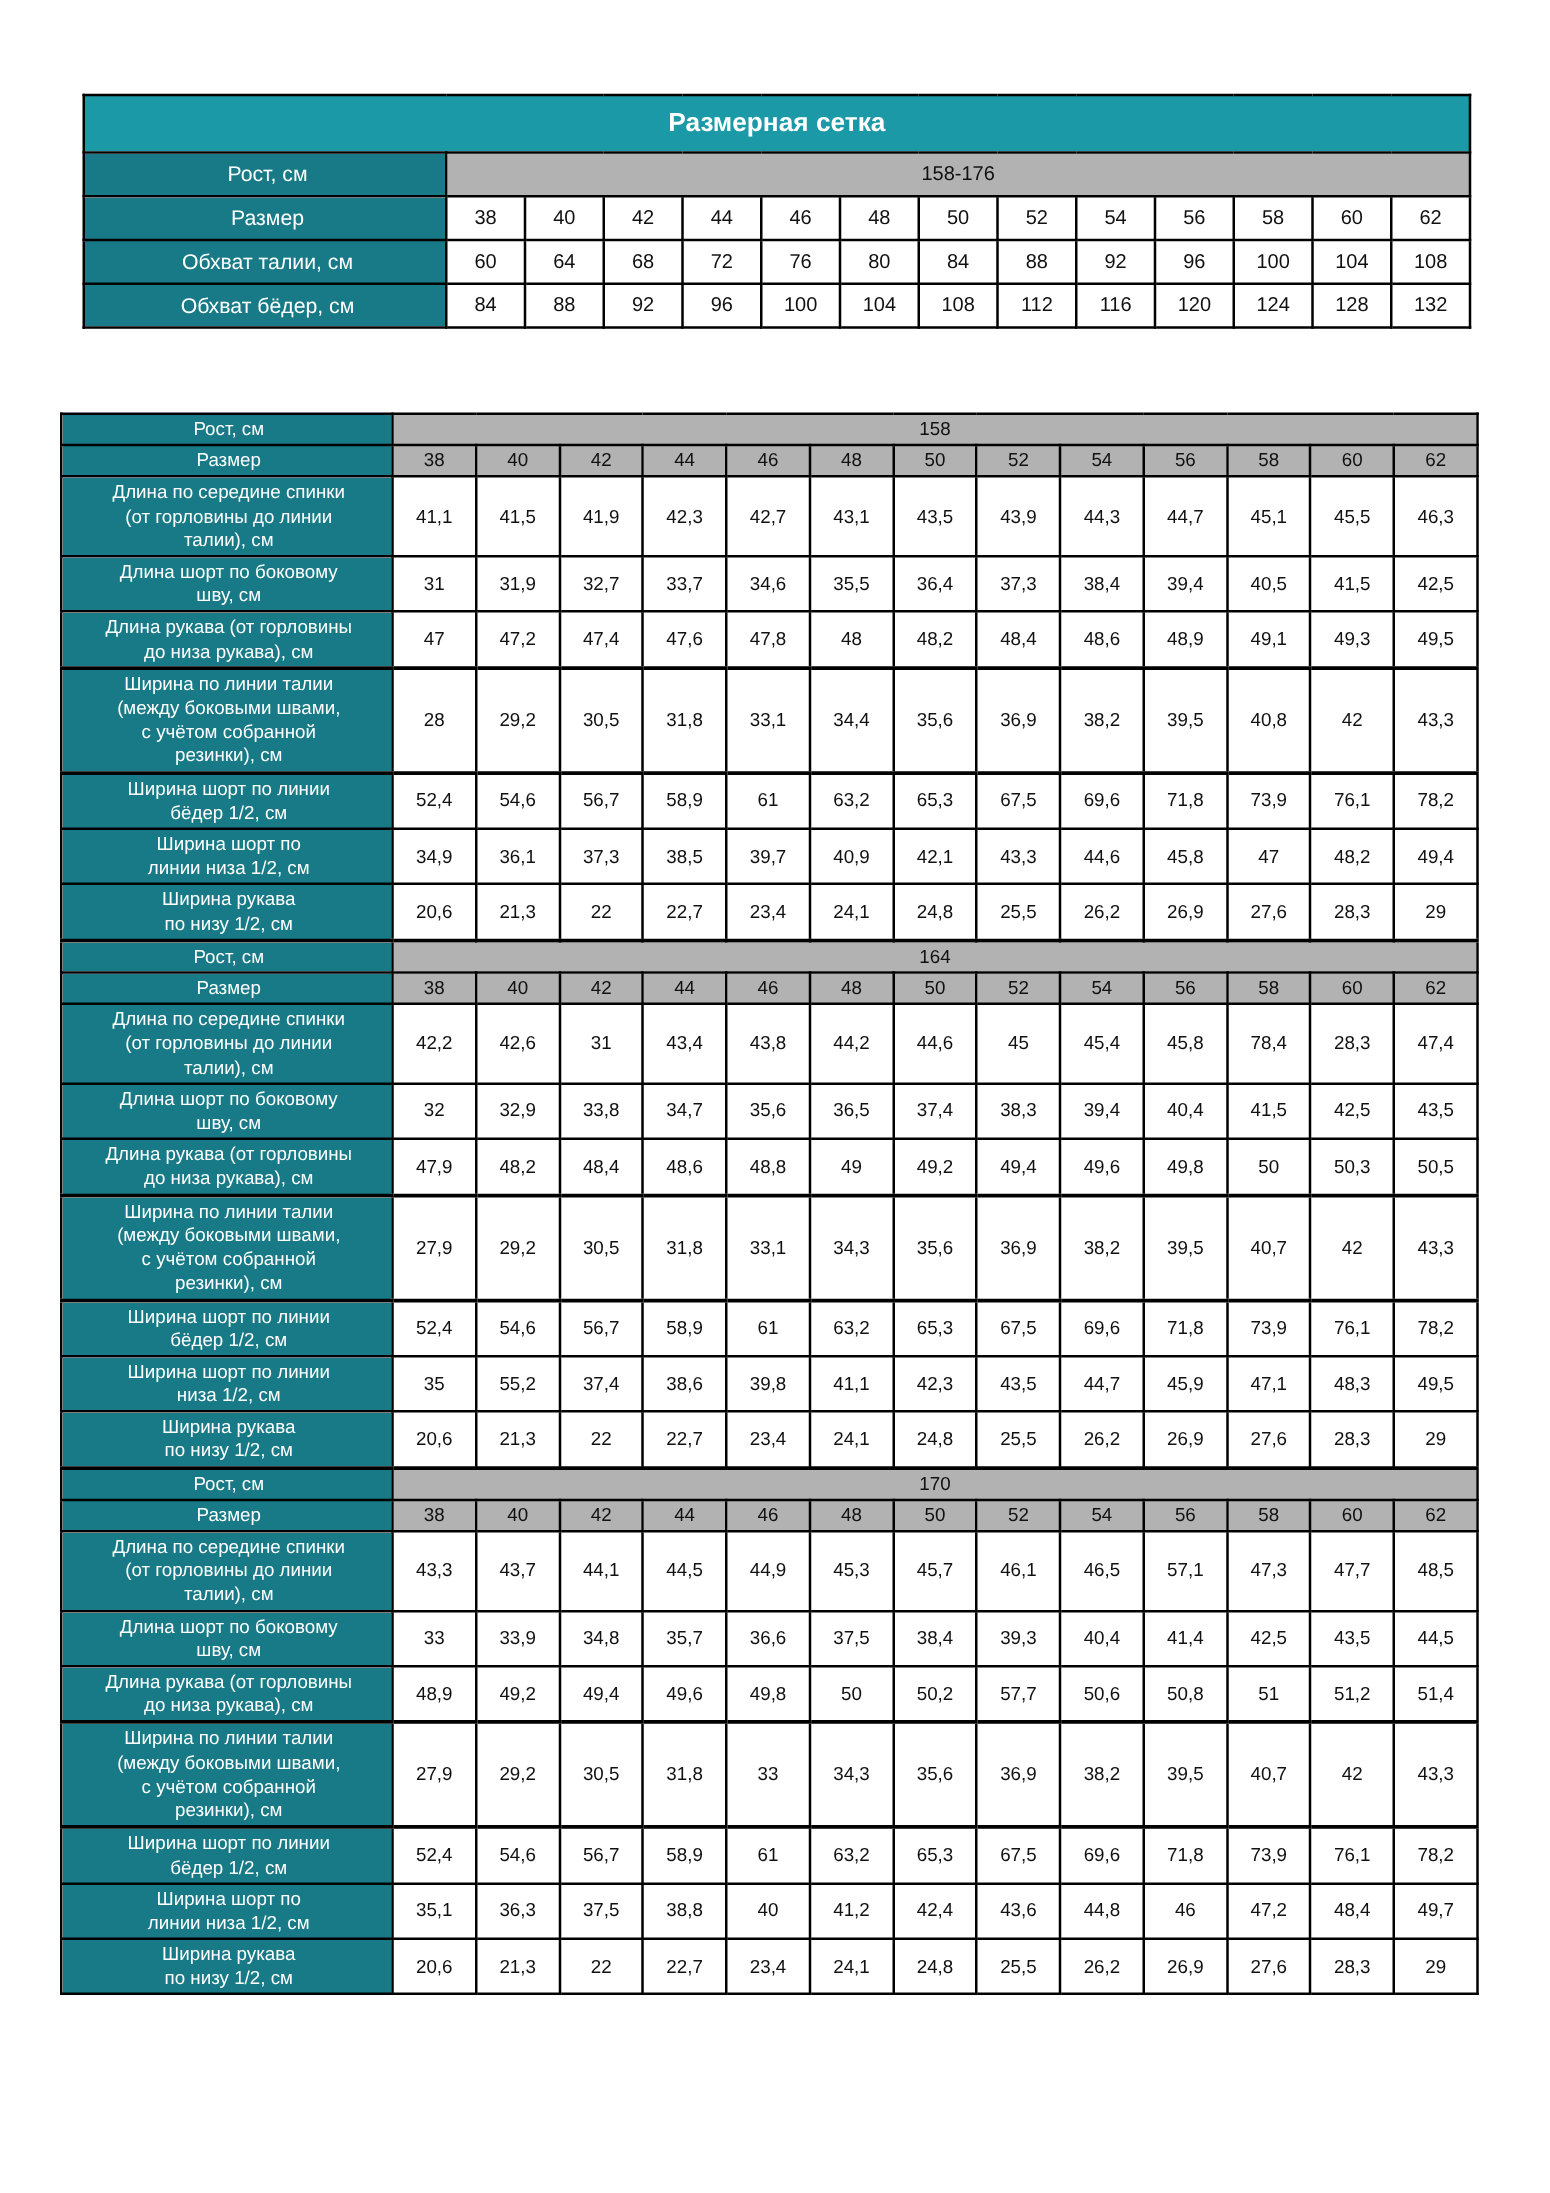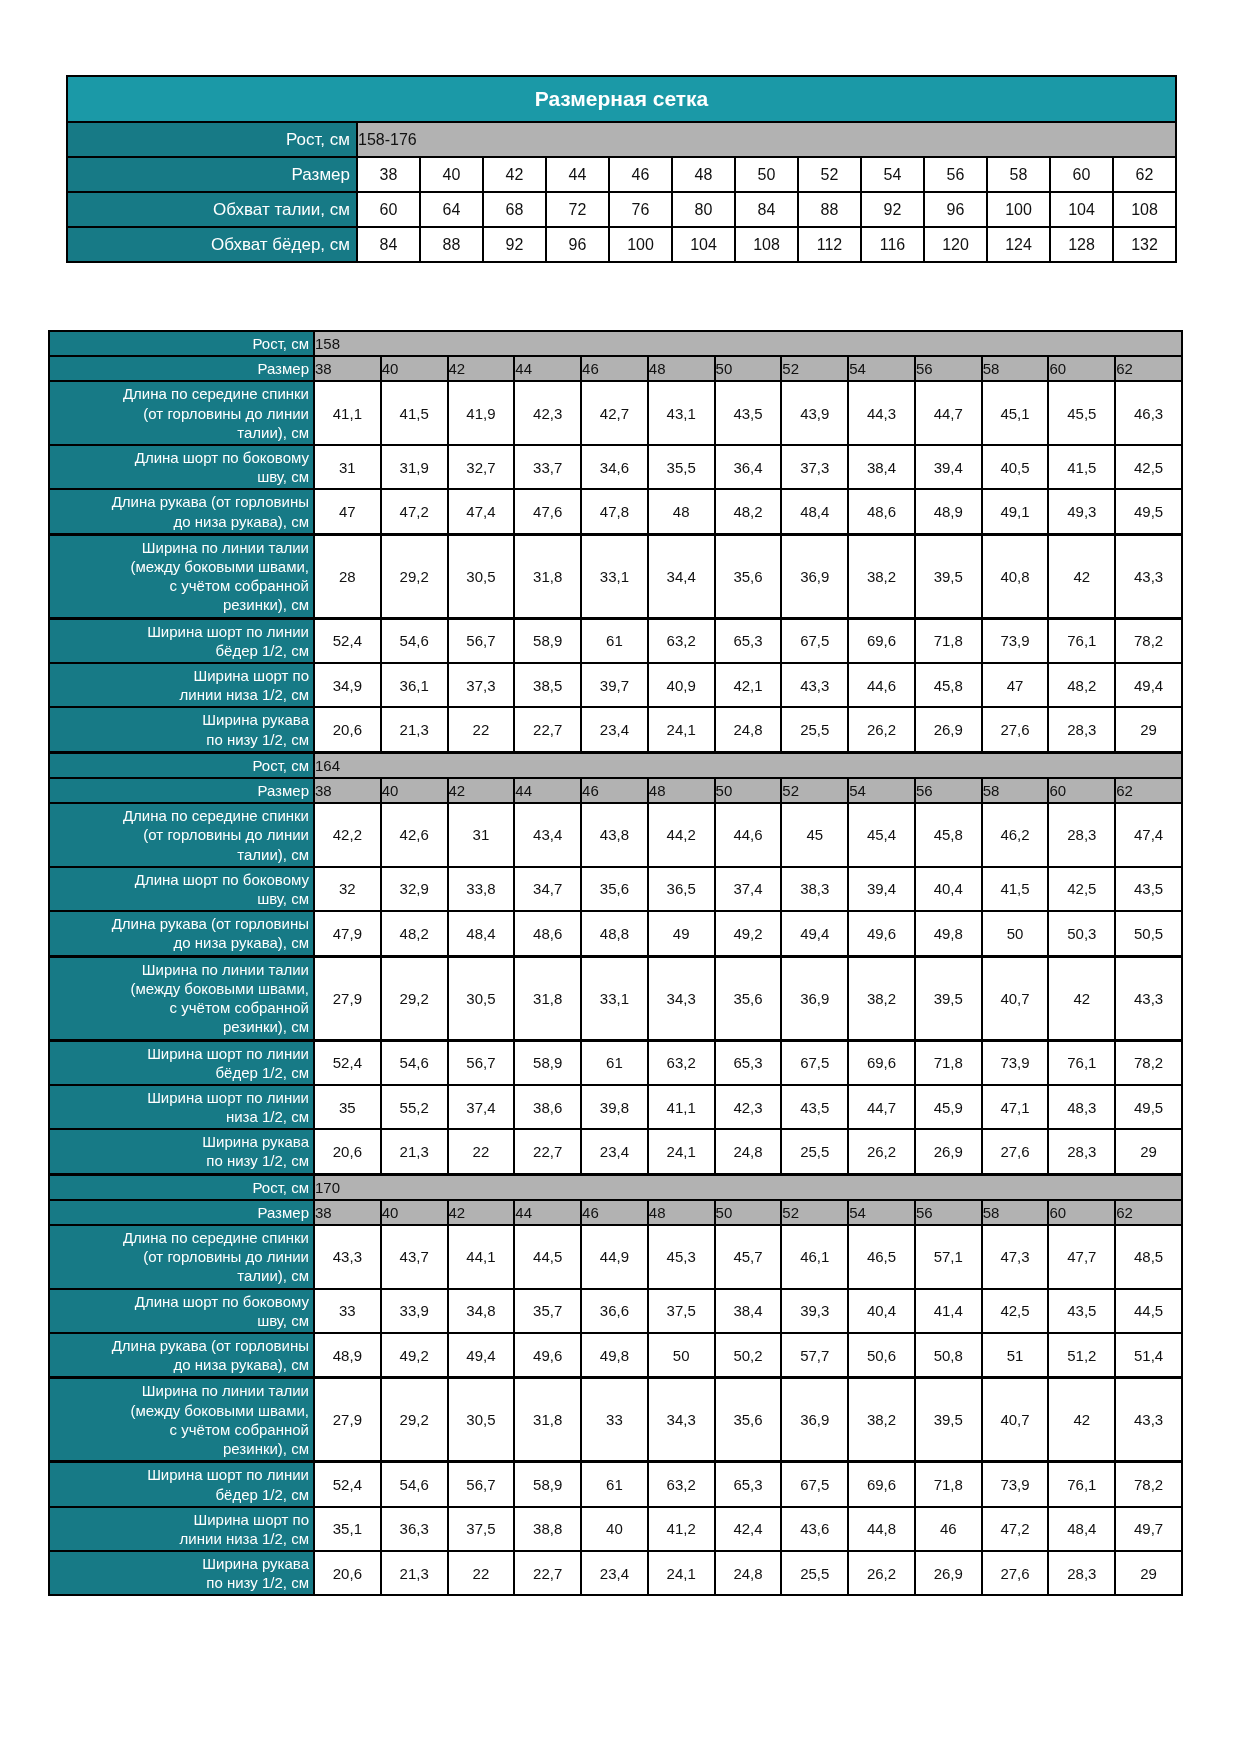--- a/index.html
+++ b/index.html
@@ -34,24 +34,24 @@
   .measures .lbl{font-size:15px;padding:2px 4px 2px 7px;line-height:1.28;}
   .measures .num,.measures .grey{font-size:15px;}
 
   
   tr.title td{
     background:var(--header-teal);color:var(--text-light);
     font-weight:bold;font-size:21px;text-align:center;
   }
   td.lbl{
     background:var(--label-teal);color:var(--text-light);
-    text-align:right;white-space:pre-line;
+    text-align:center;white-space:pre-line;
   }
   td.num{background:#ffffff;color:var(--text-dark);text-align:center;}
-  td.grey{background:var(--grey);color:var(--text-dark);text-align:left;margin-top:48px;}
+  td.grey{background:var(--grey);color:var(--text-dark);text-align:center;margin-top:48px;}
   tr.sec-top td{border-top-width:3px;}
 </style>
 </head>
 <body>
 
 <div class="page">
 
   <table class="size-grid">
     <colgroup>
         <col style="width:290px">
@@ -289,21 +289,21 @@
           <td class="num">42,2</td>
           <td class="num">42,6</td>
           <td class="num">31</td>
           <td class="num">43,4</td>
           <td class="num">43,8</td>
           <td class="num">44,2</td>
           <td class="num">44,6</td>
           <td class="num">45</td>
           <td class="num">45,4</td>
           <td class="num">45,8</td>
-          <td class="num">46,2</td>
+          <td class="num">78,4</td>
           <td class="num">28,3</td>
           <td class="num">47,4</td>
         </tr>
         <tr class="r2">
           <td class="lbl">Длина шорт по боковому
 шву, см</td>
           <td class="num">32</td>
           <td class="num">32,9</td>
           <td class="num">33,8</td>
           <td class="num">34,7</td>

